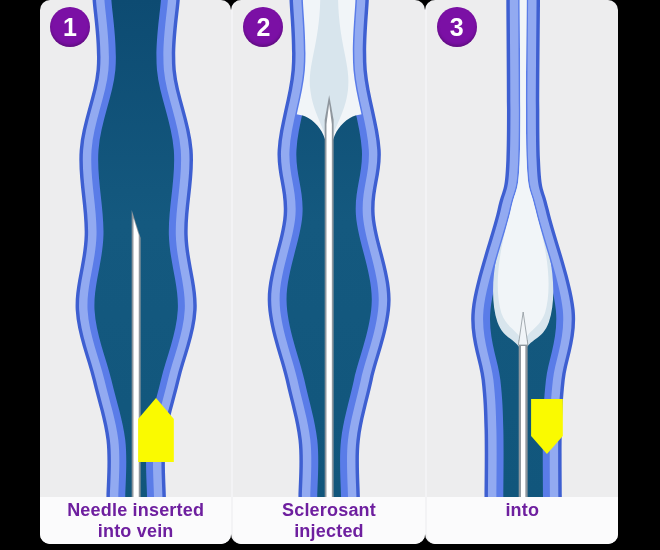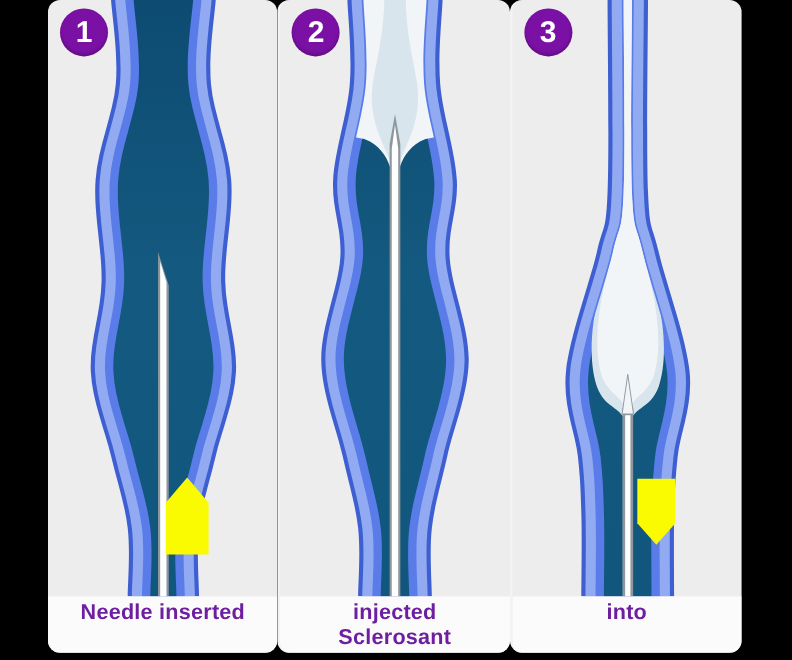--- a/index.html
+++ b/index.html
@@ -61,20 +61,21 @@
     <path d="M65.0,0 L129.0,0 C128.3,11.7 122.8,45.0 125.0,70.0 C127.2,95.0 140.0,122.5 142.0,150.0 C144.0,177.5 136.3,208.3 137.0,235.0 C137.7,261.7 147.3,285.8 146.0,310.0 C144.7,334.2 134.2,358.3 129.0,380.0 C123.8,401.7 117.3,420.5 115.0,440.0 C112.7,459.5 115.0,487.5 115.0,497.0 L79.0,497 C79.0,487.5 81.3,459.5 79.0,440.0 C76.7,420.5 70.2,401.7 65.0,380.0 C59.8,358.3 49.3,334.2 48.0,310.0 C46.7,285.8 56.3,261.7 57.0,235.0 C57.7,208.3 50.0,177.5 52.0,150.0 C54.0,122.5 66.8,95.0 69.0,70.0 C71.2,45.0 65.7,11.7 65.0,0.0 Z" fill="#5a7ce8"></path>
     <path d="M72.0,0 L122.0,0 C121.3,11.7 115.8,45.0 118.0,70.0 C120.2,95.0 133.0,122.5 135.0,150.0 C137.0,177.5 129.3,208.3 130.0,235.0 C130.7,261.7 140.3,285.8 139.0,310.0 C137.7,334.2 127.2,358.3 122.0,380.0 C116.8,401.7 110.3,420.5 108.0,440.0 C105.7,459.5 108.0,487.5 108.0,497.0 L86.0,497 C86.0,487.5 88.3,459.5 86.0,440.0 C83.7,420.5 77.2,401.7 72.0,380.0 C66.8,358.3 56.3,334.2 55.0,310.0 C53.7,285.8 63.3,261.7 64.0,235.0 C64.7,208.3 57.0,177.5 59.0,150.0 C61.0,122.5 73.8,95.0 76.0,70.0 C78.2,45.0 72.7,11.7 72.0,0.0 Z" fill="url(#gd0)"></path>
 
       <polygon points="92.5,210 101.5,238 101.5,497 92.5,497" fill="#8f979e"></polygon>
       <polygon points="94.3,218 99.6,235 99.6,497 94.3,497" fill="#ffffff"></polygon>
       <polygon points="99,419 117,398 135,419 135,462 99,462" fill="#fafa00"></polygon>
           </svg>
       </div>
       <div class="caption">
         <span>Needle inserted</span>
+        <span>into vein</span>
       </div>
     </div>
 
     <div class="card">
       <div class="badge">
         <span>2</span>
       </div>
       <div class="art">
         <svg id="vein-1" viewBox="0 0 193 497" preserveAspectRatio="none">
     <defs>
@@ -97,22 +98,22 @@
              C98,150 97,153 97,156 C97,153 96,150 94,143 C91,132 86,124 76,118
              C66,112 58,118 50,104 Z"></path>
         <path fill="#d8e5ed" d="M88,0 L106,0 C107,45 119,65 116,90 C113,114 103,124 97,148
              C91,124 81,114 78,90 C75,65 87,45 88,0 Z"></path>
       </g>
       <polygon points="97,95 101.5,120 101.5,497 92.5,497 92.5,120" fill="#8f979e"></polygon>
       <polygon points="97,104 99.7,124 99.7,497 94.3,497 94.3,124" fill="#ffffff"></polygon>
           </svg>
       </div>
       <div class="caption">
+        <span>Sclerosant</span>
         <span>injected</span>
-        <span>Sclerosant</span>
       </div>
     </div>
 
     <div class="card">
       <div class="badge">
         <span>3</span>
       </div>
       <div class="art">
         <svg id="vein-2" viewBox="0 0 193 497" preserveAspectRatio="none">
     <defs>

